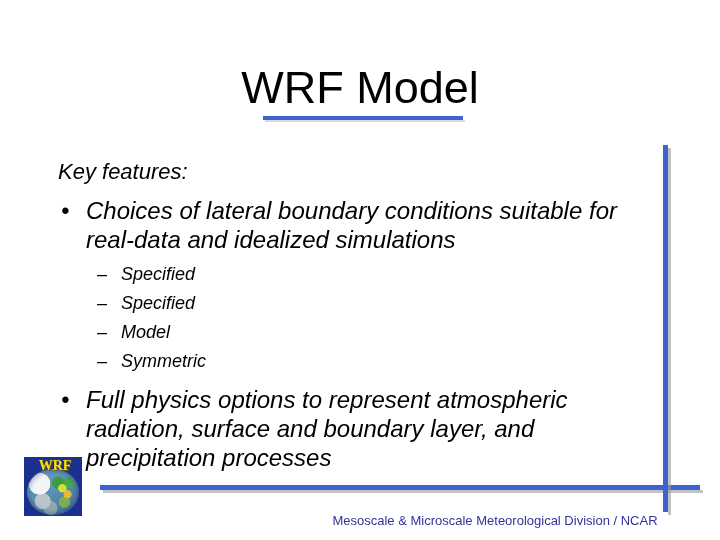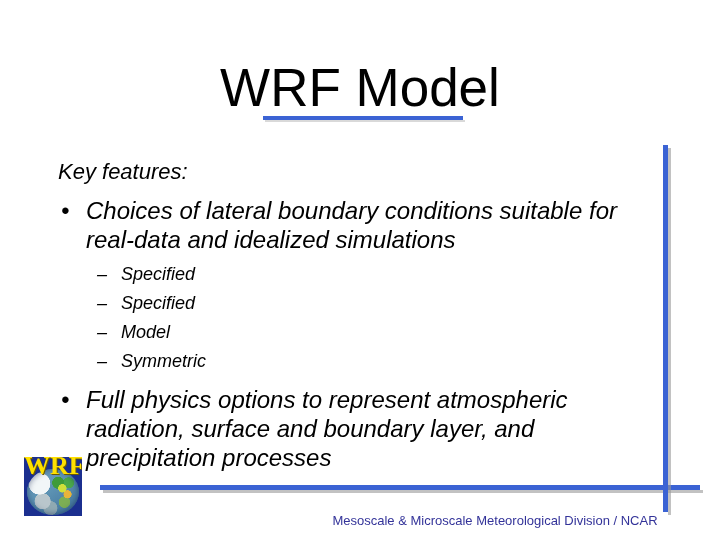--- a/index.html
+++ b/index.html
@@ -21,21 +21,21 @@
     background: #ffffff;
   }
 
   
   #title {
     position: absolute;
     left: 0;
     top: 64px;
     width: 720px;
     text-align: center;
-    font-size: 53px;
+    font-size: 45px;
     line-height: 48px;
     font-weight: 400;
     color: #000000;
     letter-spacing: 0px;
   }
   #title-rule {
     position: absolute;
     left: 263px;
     top: 116px;
     width: 200px;
@@ -166,23 +166,24 @@
     height: 59px;
     background: #1b2f8f;
     overflow: hidden;
     z-index: 4;
   }
   #logo-word {
     position: absolute;
     left: 0;
     top: -2px;
     width: 62px;
+    text-align: center;
     font-family: "Liberation Serif", serif;
     font-weight: bold;
-    font-size: 26px;
+    font-size: 14px;
     line-height: 22px;
     color: #ffe000;
     letter-spacing: 0px;
     z-index: 3;
     text-shadow: 1px 1px 0 #6a5a00;
   }
   #globe {
     position: absolute;
     left: 3px;
     top: 12px;

